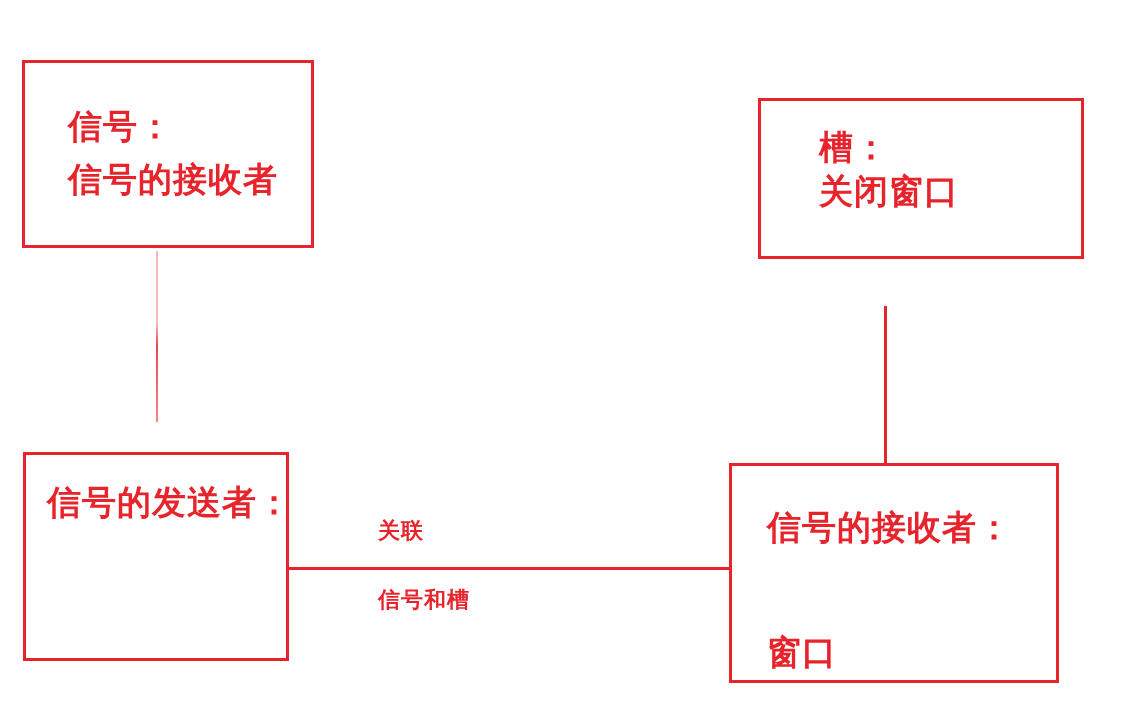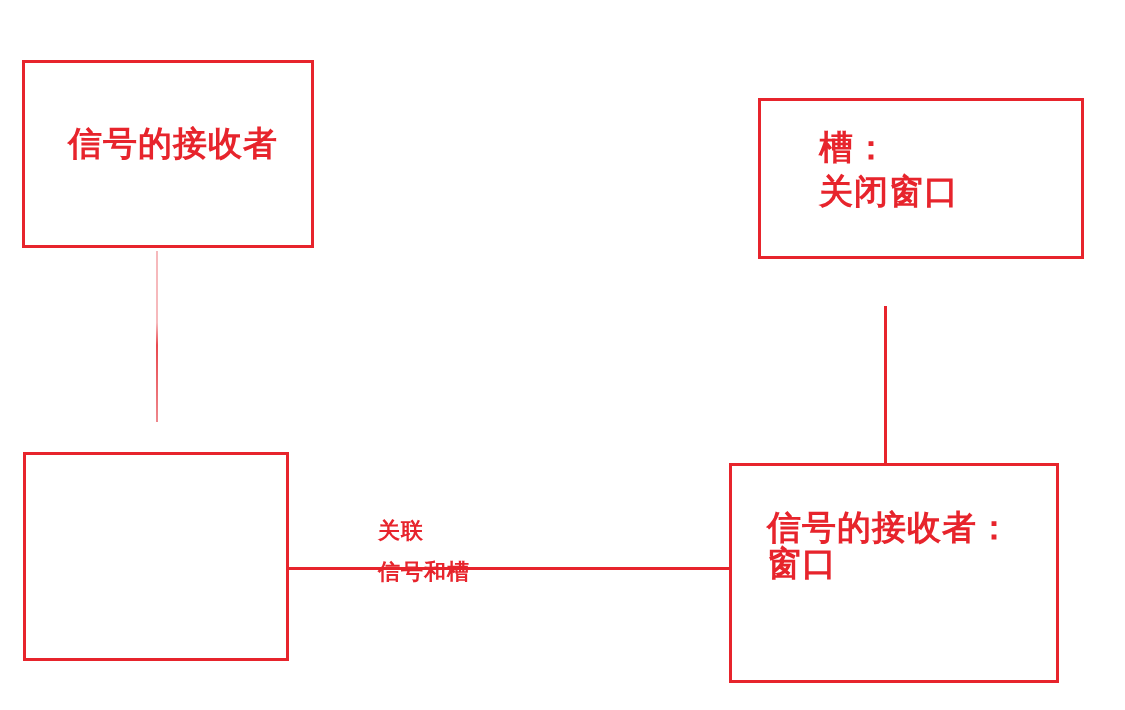--- a/index.html
+++ b/index.html
@@ -32,57 +32,59 @@
   .box-signal{left:22px;top:60px;width:292px;height:188px;padding:46px 0 0 43px;}
   .box-signal .l2{margin-top:17px;}
   
   .box-slot{left:758px;top:98px;width:326px;height:161px;padding:29px 0 0 58px;}
   .box-slot .l2{margin-top:8px;}
   
   .box-sender{left:23px;top:452px;width:266px;height:209px;padding:30px 0 0 21px;}
   .box-sender .l2{margin-top:88px;}
   
   .box-receiver{left:729px;top:463px;width:330px;height:220px;padding:44px 0 0 35px;}
-  .box-receiver .l2{}
+  .box-receiver .l2{margin-top:89px;}
   
   .connector{position:absolute;background:var(--red);}
   .conn-v-left{
     left:156px;top:251px;width:2px;height:171px;
     background:linear-gradient(to bottom,var(--red-light-a) 0%,var(--red-light-a) 42%,var(--red-light-b) 55%,#ee888d 100%);
   }
   .conn-v-right{left:884px;top:306px;width:3px;height:157px;}
   .conn-h{left:289px;top:567px;width:440px;height:3px;}
   
   .assoc-label{
     position:absolute;
     color:var(--red);
     font-weight:bold;
     font-size:22px;
     line-height:1.05;
     letter-spacing:1px;
     white-space:nowrap;
   }
   .assoc-top{left:378px;top:519px;}
-  .assoc-bottom{left:378px;top:560px;}
+  .assoc-bottom{left:378px;top:588px;}
 </style>
 </head>
 <body>
 
 <div class="canvas">
 
   <div class="rbox box-signal">
+    <div class="bline l1">信号：</div>
     <div class="bline l2">信号的接收者</div>
   </div>
 
   <div class="rbox box-slot">
     <div class="bline l1">槽：</div>
     <div class="bline l2">关闭窗口</div>
   </div>
 
   <div class="rbox box-sender">
+    <div class="bline l1">信号的发送者：</div>
   </div>
 
   <div class="rbox box-receiver">
     <div class="bline l1">信号的接收者：</div>
     <div class="bline l2">窗口</div>
   </div>
 
   <div class="connector conn-v-left"></div>
 
   <div class="connector conn-v-right"></div>

